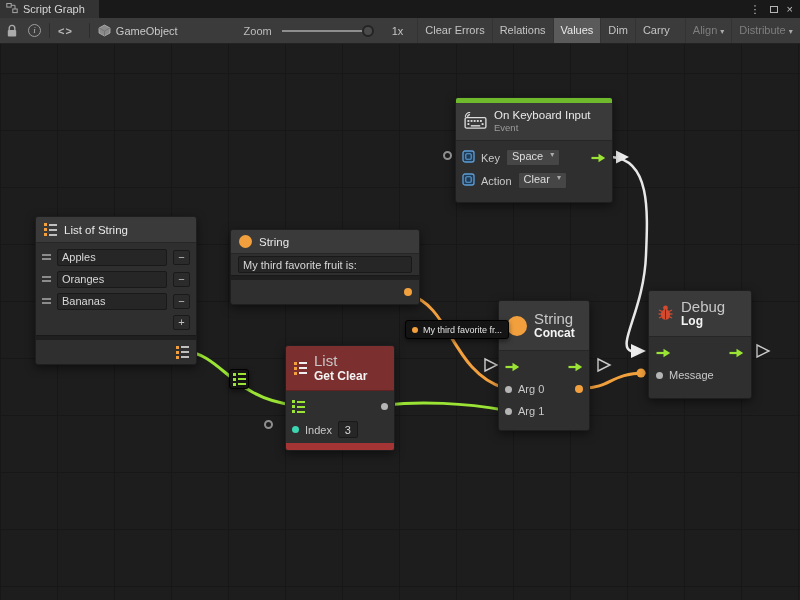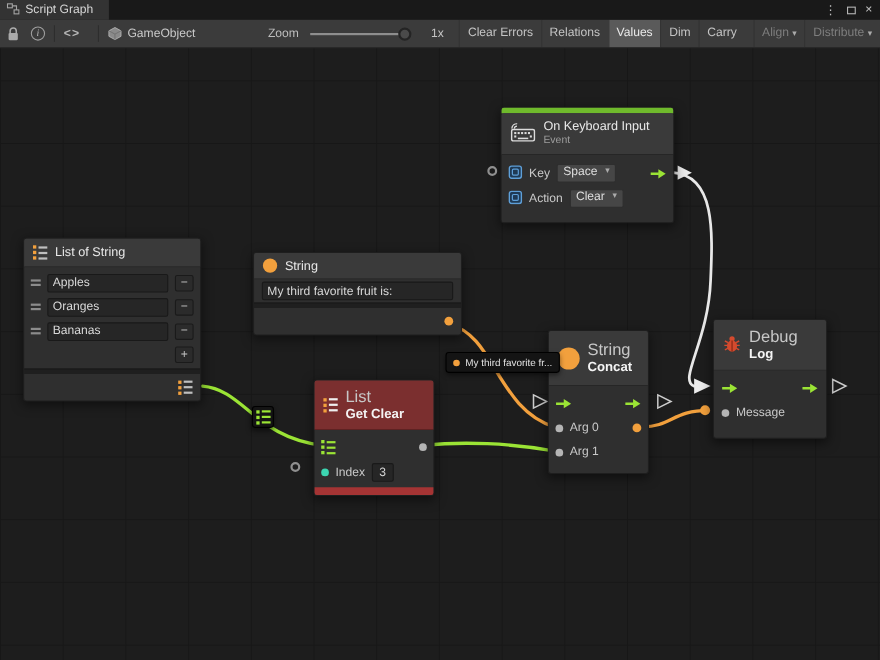--- a/index.html
+++ b/index.html
@@ -215,21 +215,21 @@
             </svg></span>
         <span class="lbl">Action</span>
         <span class="dd">
             <span>Clear</span>
             <span class="caret">▾</span>
           </span>
       </div>
     </div>
   </div>
 
-  <div class="node" style="left:21px;top:216px;width:162px">
+  <div class="node" style="left:35px;top:216px;width:162px">
     <div class="nhead" style="height:26px">
       <span class="licon">
           <span class="r">
             <i class="d"></i>
             <i class="l"></i>
           </span>
           <span class="r">
             <i class="d"></i>
             <i class="l"></i>
           </span>

